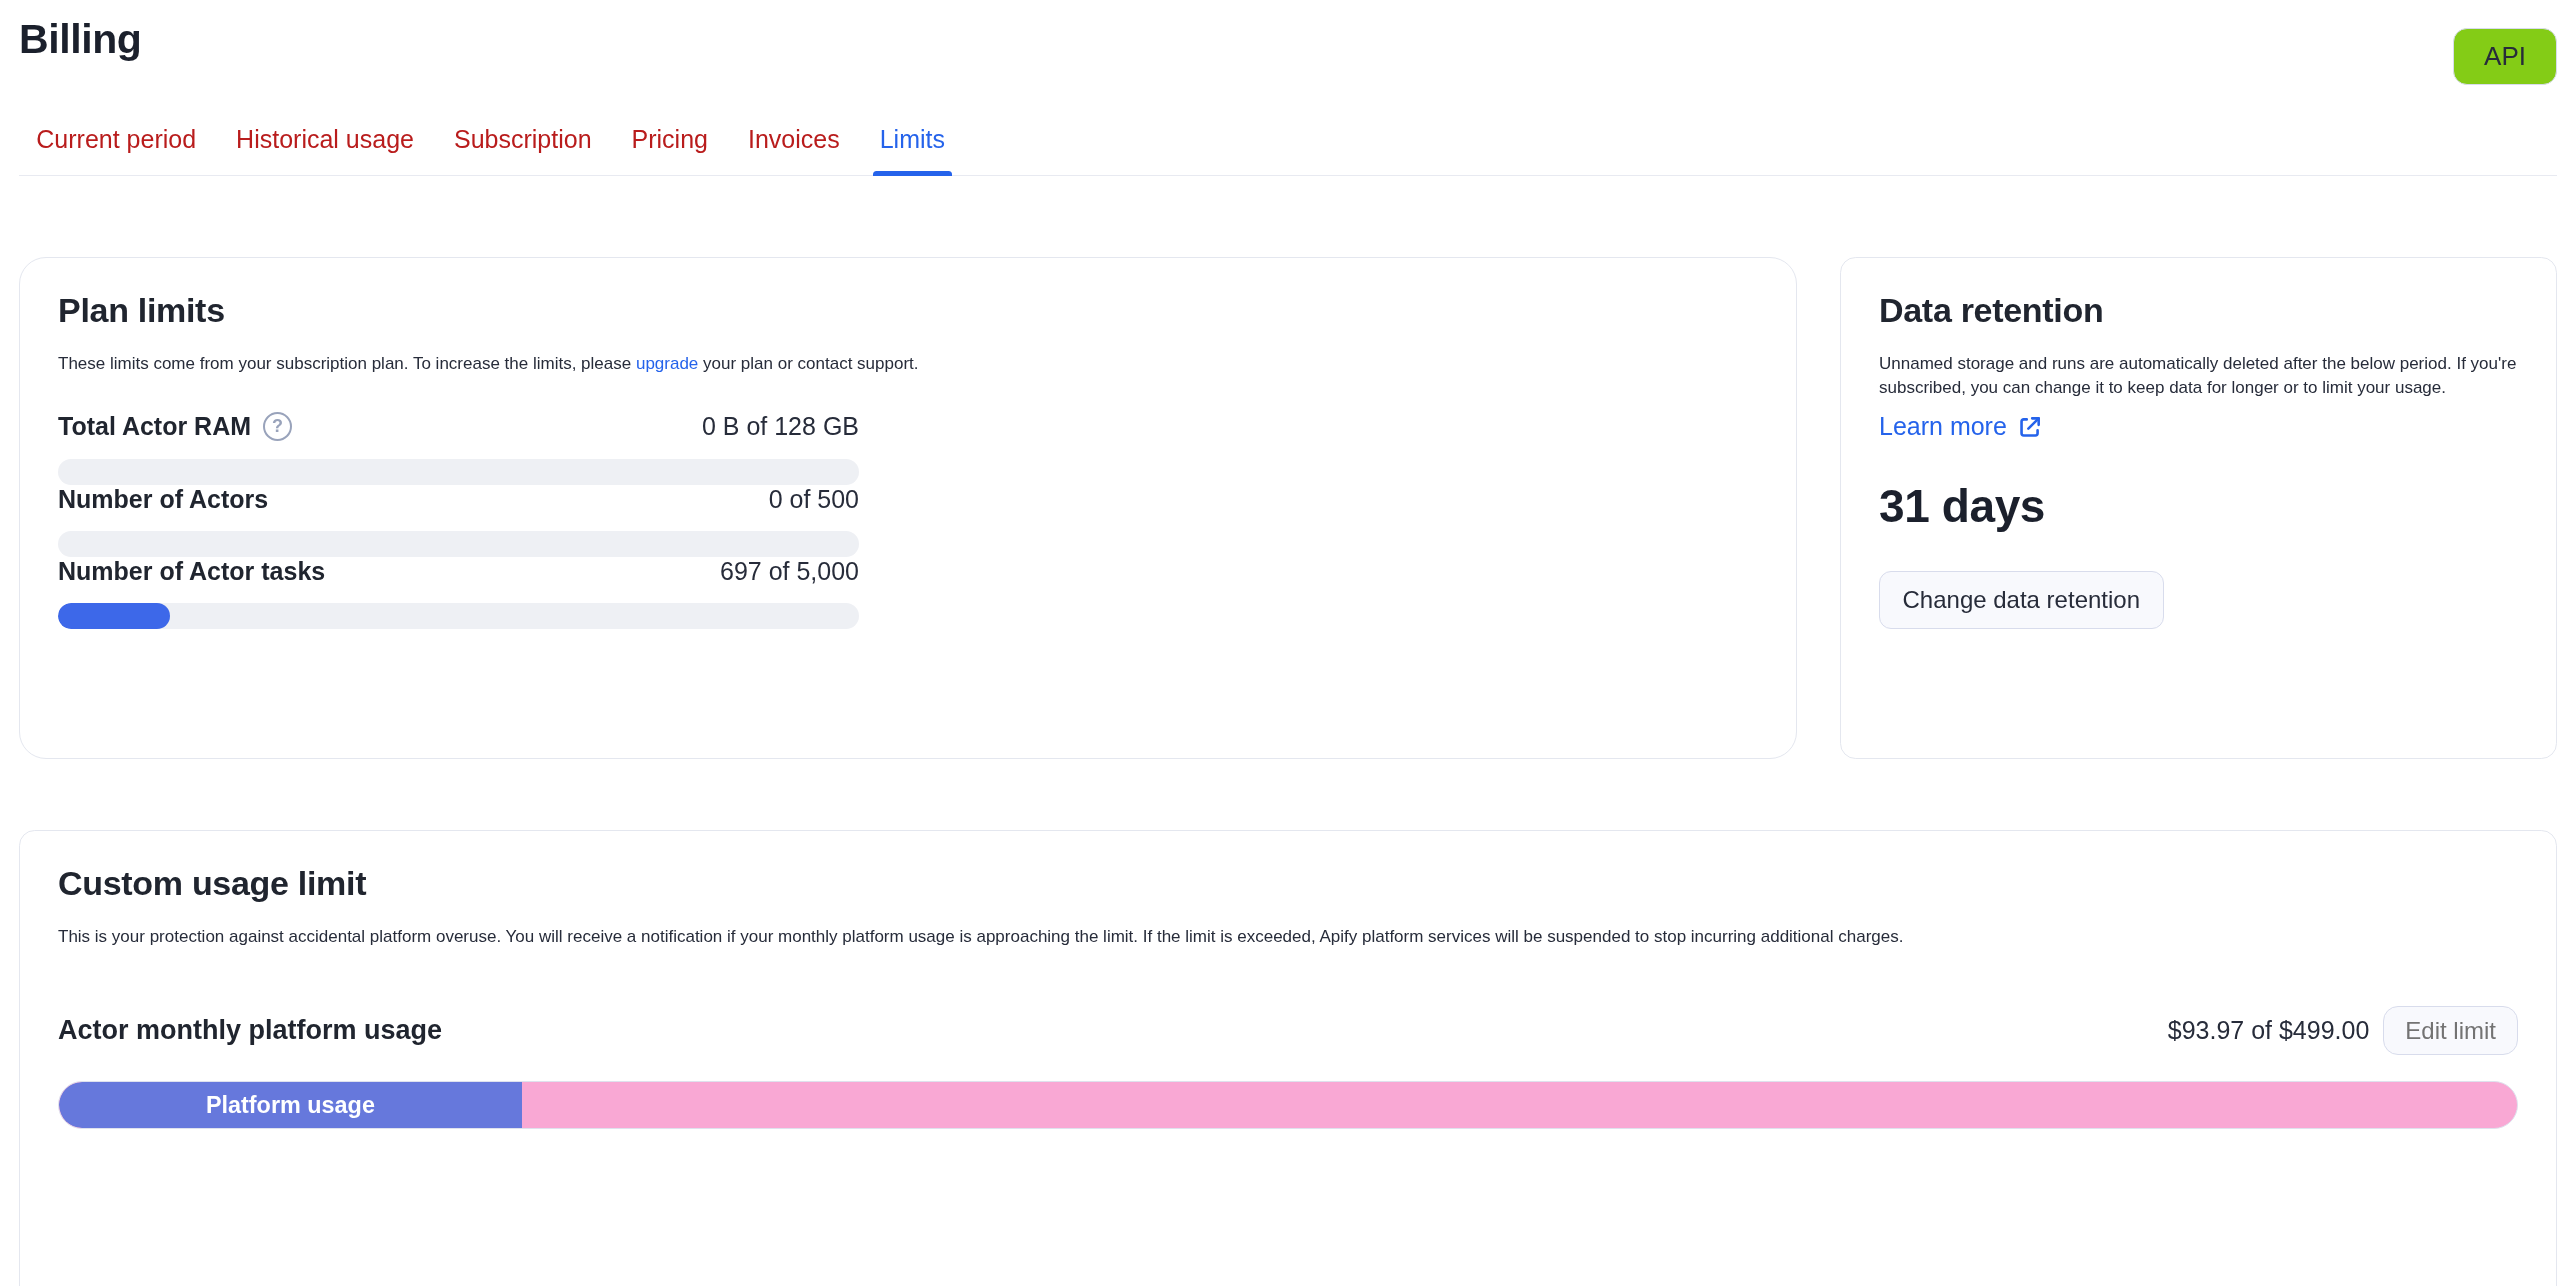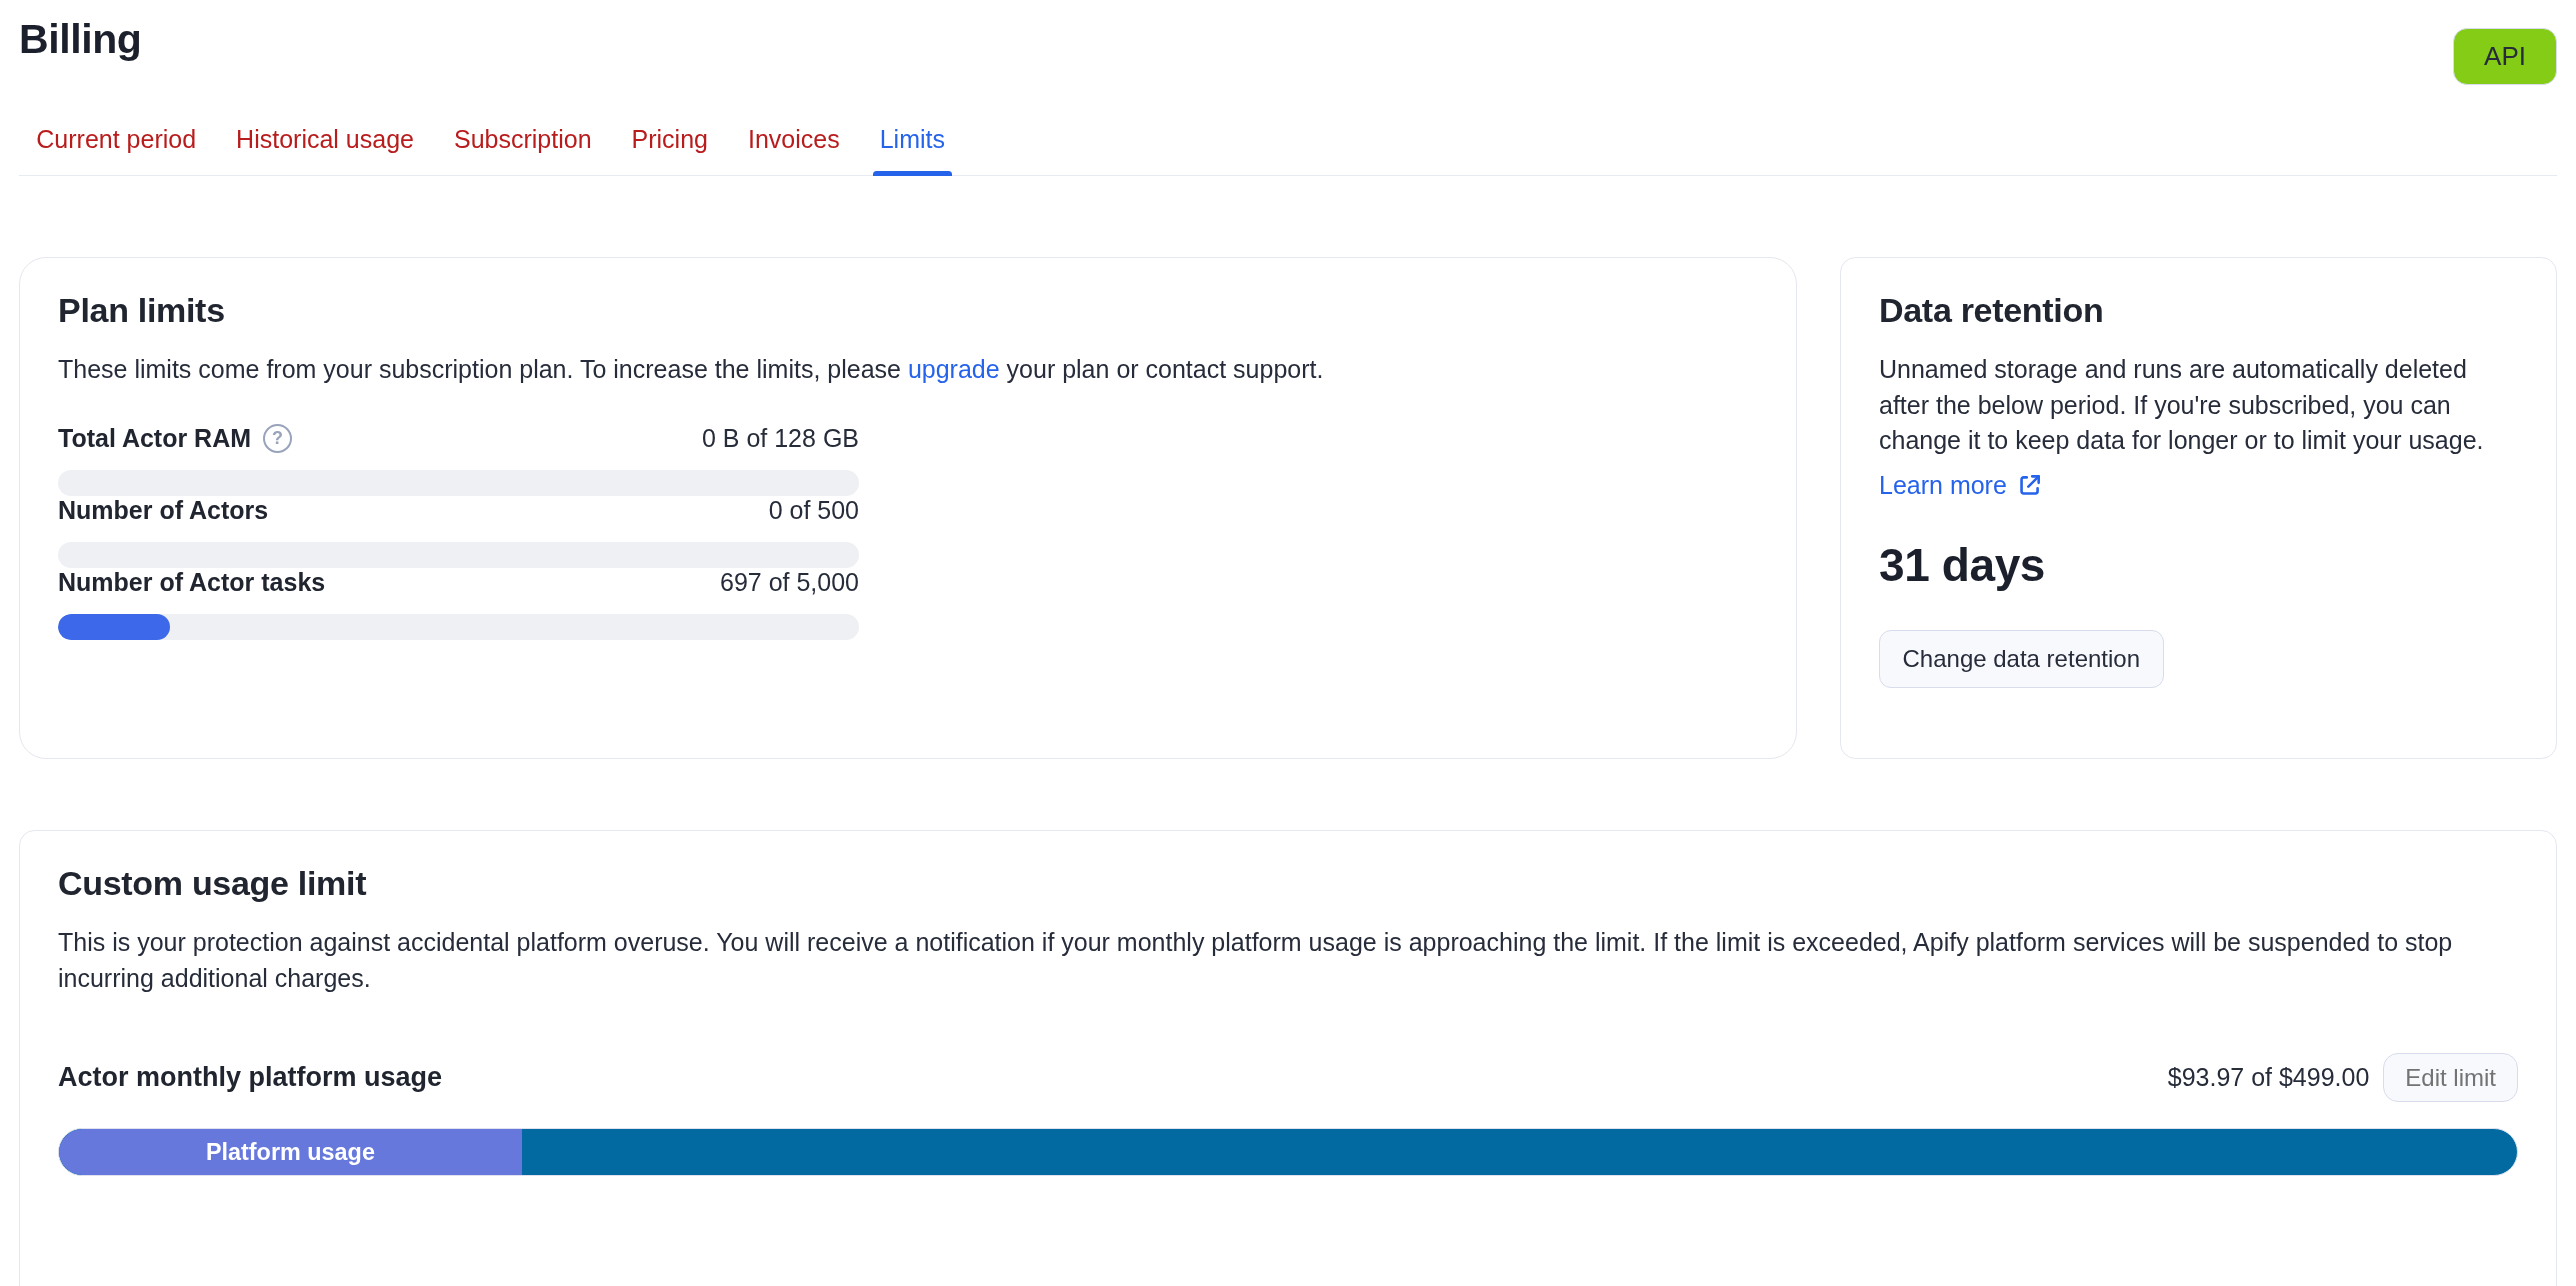--- a/index.html
+++ b/index.html
@@ -32,21 +32,21 @@
     height: 5.2px; background: #2563eb; border-radius: 3.5px 3.5px 0 0;
   }
 
   
   .cards-row { display: flex; gap: 43px; margin-top: 81px; }
   .card { background: #fff; border: 1.7px solid #e4e7ef; border-radius: 15.6px; padding: 33px 38px; }
   .card-plan { width: 1778px; height: 502px; border-radius: 27px; }
   .card-retention { flex: 1; height: 502px; }
   .card-custom { margin-top: 71px; height: 553px; }
   .card-title { font-size: 34px; font-weight: 700; color: #20252f; margin: 0; letter-spacing: -0.3px; }
-  .card-desc { font-size: 25px; line-height: 1.42; margin: 22.5px 0 0 0; color: #272c3a; }
+  .card-desc { font-size: 17px; line-height: 1.42; margin: 22.5px 0 0 0; color: #272c3a; }
 
   .link { color: #2563eb; cursor: pointer; text-decoration: none; }
 
   
   .limits { width: 801px; margin-top: 36px; display: flex; flex-direction: column; }
   .limit-top { display: flex; justify-content: space-between; align-items: center; }
   .limit-label { font-size: 25px; font-weight: 700; color: #20252f; display: flex; align-items: center; gap: 12px; }
   .help-icon {
     width: 29px; height: 29px; border: 2.6px solid #99a3bb; border-radius: 50%;
     color: #99a3bb; font-size: 18px; font-weight: 700;
@@ -70,21 +70,21 @@
   .usage-row { display: flex; justify-content: space-between; align-items: center; margin-top: 57px; }
   .usage-label { font-size: 27px; font-weight: 700; color: #20252f; }
   .usage-right { display: flex; align-items: center; gap: 14px; }
   .usage-value { font-size: 25px; color: #272c3a; }
   .edit-btn {
     font-size: 24px; font-weight: 500; color: #737373;
     background: #f8f9fd; border: 1.7px solid #d8dcec; border-radius: 15px;
     padding: 9.5px 21px; cursor: pointer; font-family: inherit;
   }
   .big-track {
-    margin-top: 26px; height: 48px; background: #0369a1;
+    margin-top: 26px; height: 48px; background: #f9a8d4;
     border: 1.7px solid #dfe2ee; border-radius: 24px; overflow: hidden;
   }
   .big-fill {
     height: 100%; background: #6678dc; border-radius: 24px 0 0 24px;
     display: flex; align-items: center; justify-content: center; width: 0;
   }
   .big-fill-label { color: #ffffff; font-size: 23.4px; font-weight: 700; }
 
   .ext-icon { width: 26px; height: 26px; }
 </style>

